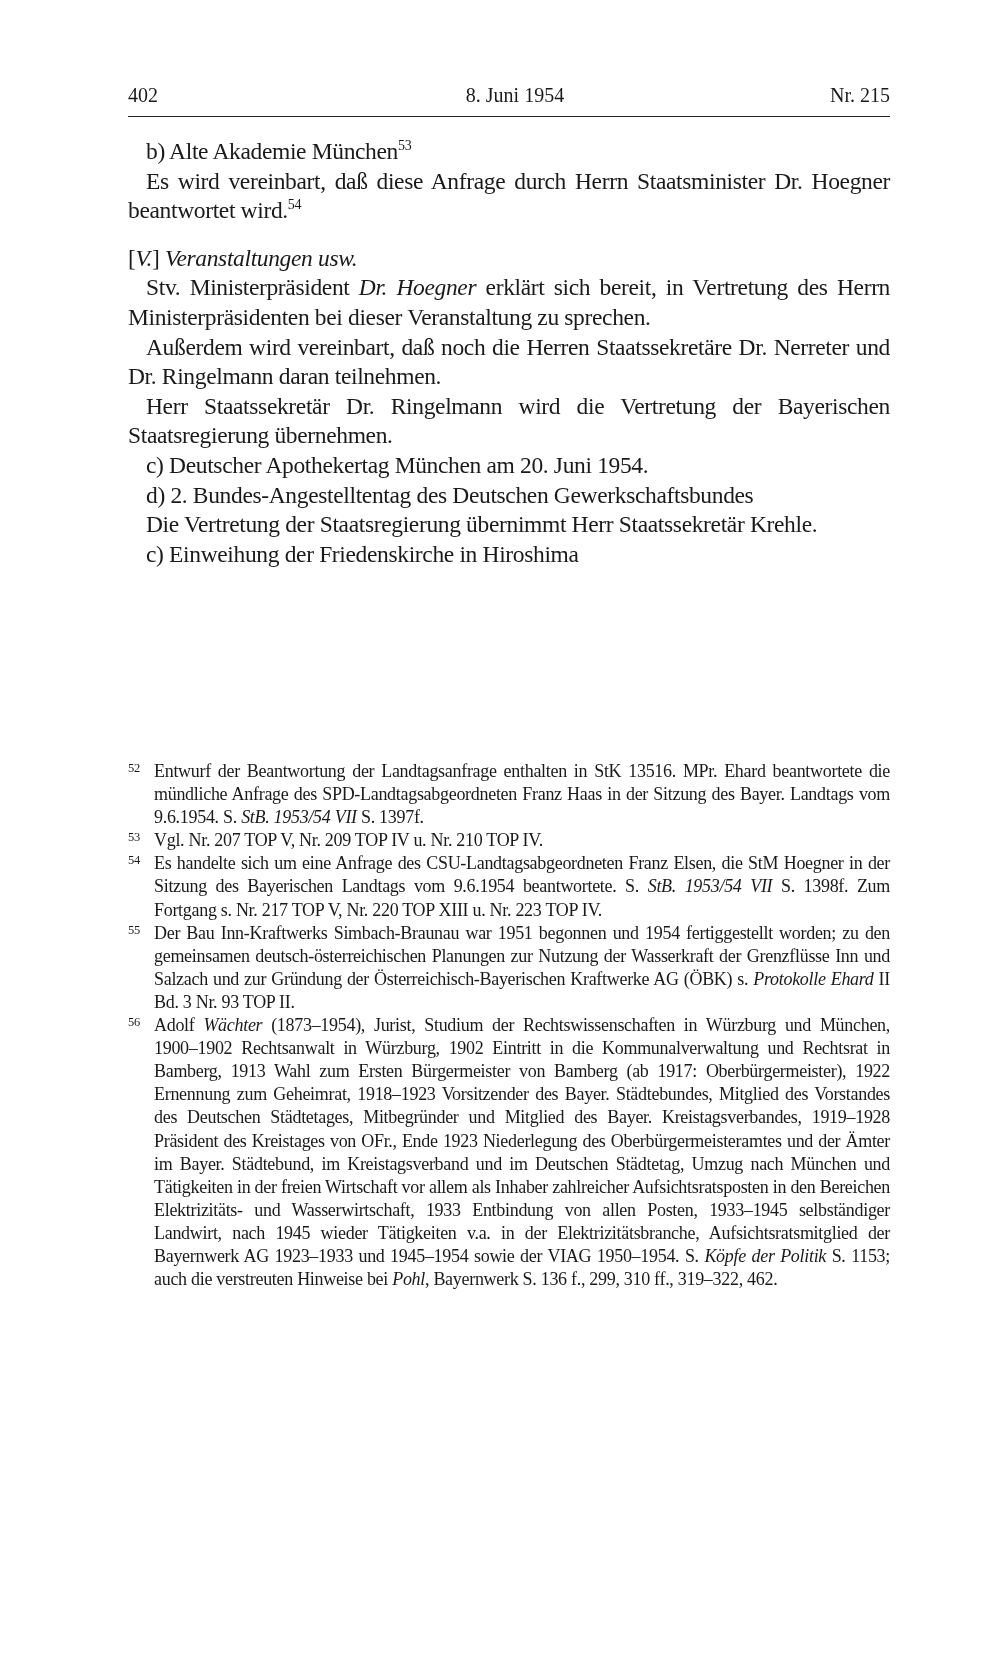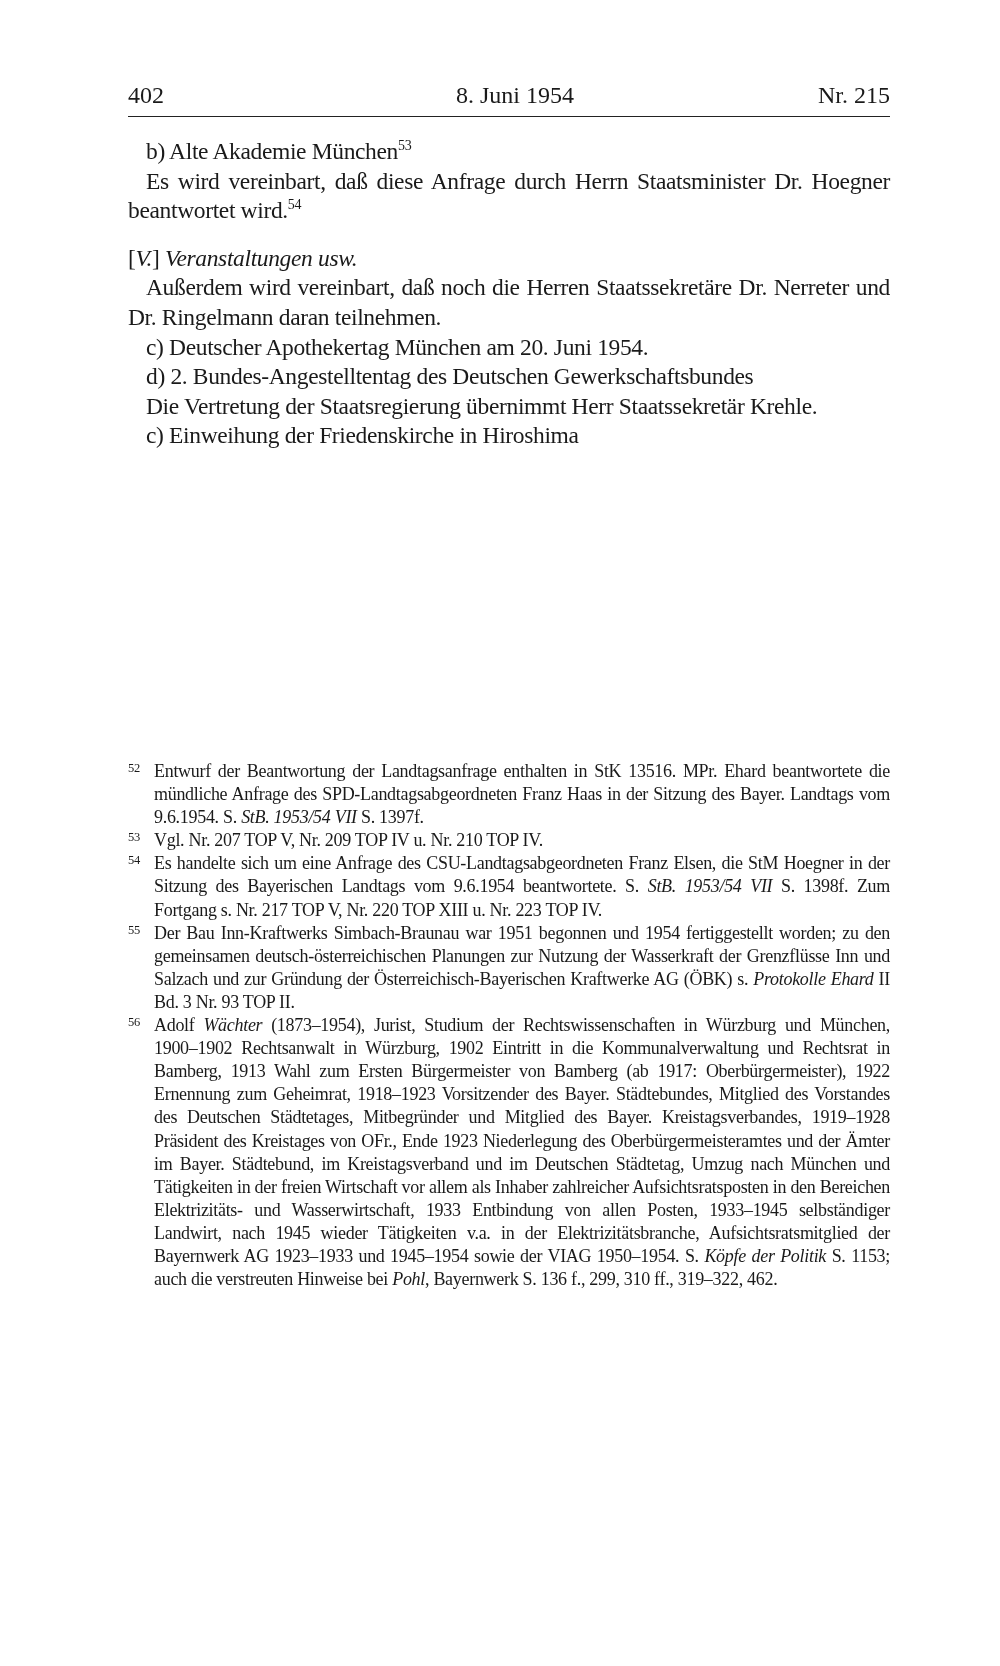--- a/index.html
+++ b/index.html
@@ -4,21 +4,21 @@
   <style>
     html, body { margin: 0; padding: 0; background: #ffffff; }
     body {
       width: 1000px; height: 1666px; position: relative; overflow: hidden;
       font-family: "Liberation Serif", "DejaVu Serif", serif;
       color: #1a1a1a;
     }
     .page { position: absolute; left: 128px; top: 0; width: 762px; }
     .running-head {
       position: absolute; top: 78px; left: 0; width: 762px; height: 38px;
-      font-size: 24px; line-height: 30px;
+      font-size: 20px; line-height: 30px;
       border-bottom: 1.5px solid #222;
     }
     .running-head .left { position: absolute; left: 0; top: 2px; }
     .running-head .center { position: absolute; left: 12px; right: 0; top: 2px; text-align: center; }
     .running-head .right { position: absolute; right: 0; top: 2px; }
 
     .body-text {
       position: absolute; top: 137px; left: 0; width: 762px;
       font-size: 23.5px; line-height: 29.6px; text-align: justify;
       letter-spacing: -0.35px;
@@ -48,22 +48,24 @@
     <span class="left">402</span>
     <span class="center">8. Juni 1954</span>
     <span class="right">Nr. 215</span>
   </div>
 
   <div class="body-text">
     <p class="indent"><span>b) Alte Akademie München</span><sup>53</sup></p>
     <p class="indent"><span>Es wird vereinbart, daß diese Anfrage durch Herrn Staatsminister Dr. Hoegner beantwortet wird.</span><sup>54</sup></p>
 
     <p class="section"><span>[</span><span class="it">V.</span><span>] </span><span class="it">Veranstaltungen usw.</span></p>
+    <p class="indent"><span>Stv. Ministerpräsident </span><span class="it">Dr. Hoegner</span><span> erklärt sich bereit, in Vertretung des Herrn Ministerpräsidenten bei dieser Veranstaltung zu sprechen.</span></p>
     <p class="indent">Außerdem wird vereinbart, daß noch die Herren Staatssekretäre Dr. Nerreter und Dr. Ringelmann daran teilnehmen.</p>
 
+    <p class="indent">Herr Staatssekretär Dr. Ringelmann wird die Vertretung der Bayerischen Staatsregierung übernehmen.</p>
 
     <p class="indent">c) Deutscher Apothekertag München am 20. Juni 1954.</p>
 
     <p class="indent">d) 2. Bundes-Angestelltentag des Deutschen Gewerkschaftsbundes</p>
     <p class="indent">Die Vertretung der Staatsregierung übernimmt Herr Staatssekretär Krehle.</p>
 
     <p class="indent">c) Einweihung der Friedenskirche in Hiroshima</p>
   </div>
 
   <div class="footnotes">

